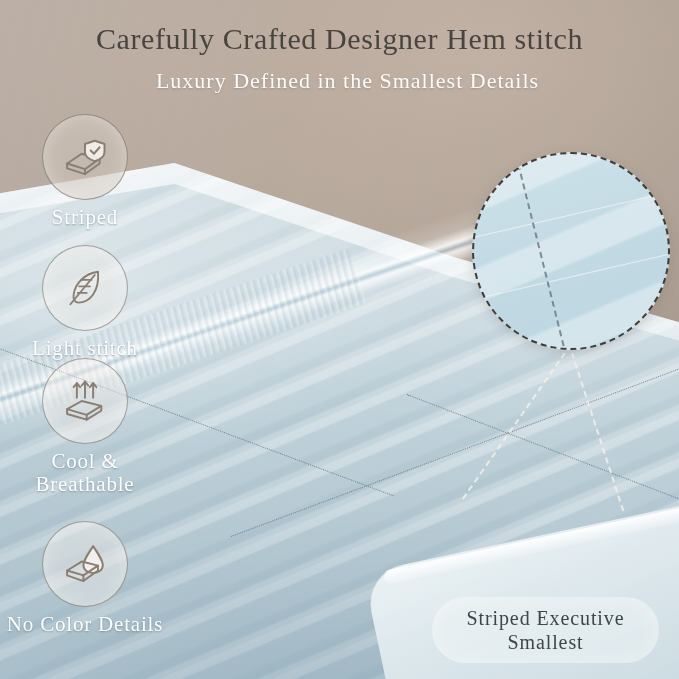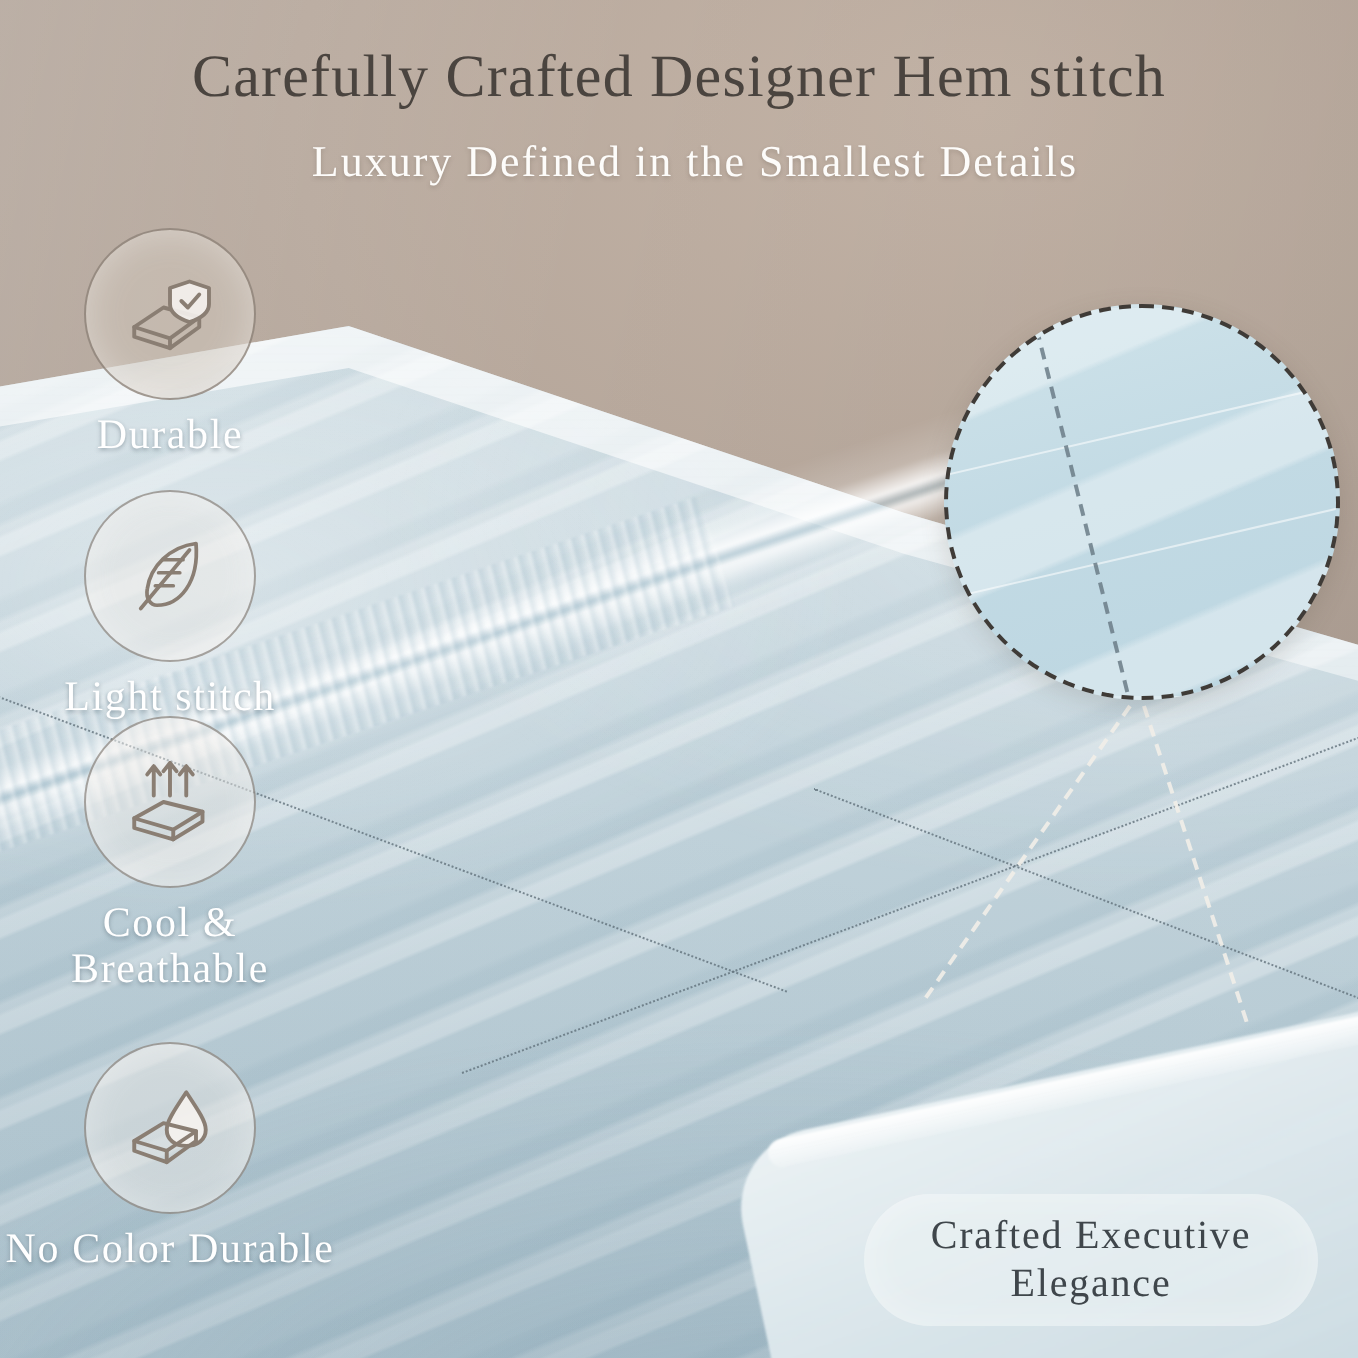--- a/index.html
+++ b/index.html
@@ -219,21 +219,21 @@
   <div class="badge" id="b1">
     <div class="disc">
       <svg viewBox="0 0 64 64" fill="none" stroke="#8a7e73" stroke-width="2.4" stroke-linecap="round" stroke-linejoin="round">
         <path d="M10 40 L28 28 L50 34 L32 47 Z"></path>
         <path d="M10 40 L10 46 L32 53 L32 47"></path>
         <path d="M50 34 L50 40 L32 53"></path>
         <path d="M44 12 L56 16 V26 C56 32 50 35 44 37 C38 35 32 32 32 26 V16 Z" fill="rgba(245,242,238,.9)"></path>
         <path d="M39 24 L43 28 L50 20"></path>
       </svg>
     </div>
-    <div class="cap">Durable</div>
+    <div class="cap">Striped</div>
   </div>
 
   <div class="badge" id="b2">
     <div class="disc">
       <svg viewBox="0 0 64 64" fill="none" stroke="#8a7e73" stroke-width="2.3" stroke-linecap="round" stroke-linejoin="round">
         <path d="M48 12 C32 14 20 26 18 40 C17 46 20 50 24 50 C38 50 50 36 48 12 Z"></path>
         <path d="M44 16 L14 52"></path>
         <path d="M40 22 L28 22"></path>
         <path d="M38 30 L25 30"></path>
         <path d="M34 38 L23 38"></path>
@@ -258,29 +258,29 @@
 
   <div class="badge" id="b4">
     <div class="disc">
       <svg viewBox="0 0 64 64" fill="none" stroke="#8a7e73" stroke-width="2.4" stroke-linecap="round" stroke-linejoin="round">
         <path d="M42 10 C34 22 30 28 30 33 C30 39 35 43 42 43 C49 43 54 39 54 33 C54 28 50 22 42 10 Z" fill="rgba(245,242,238,.9)"></path>
         <path d="M10 40 L28 29 L48 34 L30 46 Z"></path>
         <path d="M10 40 L10 46 L30 53 L30 46"></path>
         <path d="M48 34 L48 40 L30 53"></path>
       </svg>
     </div>
-    <div class="cap">No Color Durable</div>
+    <div class="cap">No Color Details</div>
   </div>
 
   <div class="callout-leg leg-a"></div>
   <div class="callout-leg leg-b"></div>
 
   <div class="magnifier">
     <div class="mag-crease c1"></div>
     <div class="mag-crease c2"></div>
     <div class="mag-stitch"></div>
   </div>
 
   <div class="pill">
-    <span>Crafted Executive Elegance</span>
+    <span>Striped Executive Smallest</span>
   </div>
 
 </div>
 
 </body></html>

